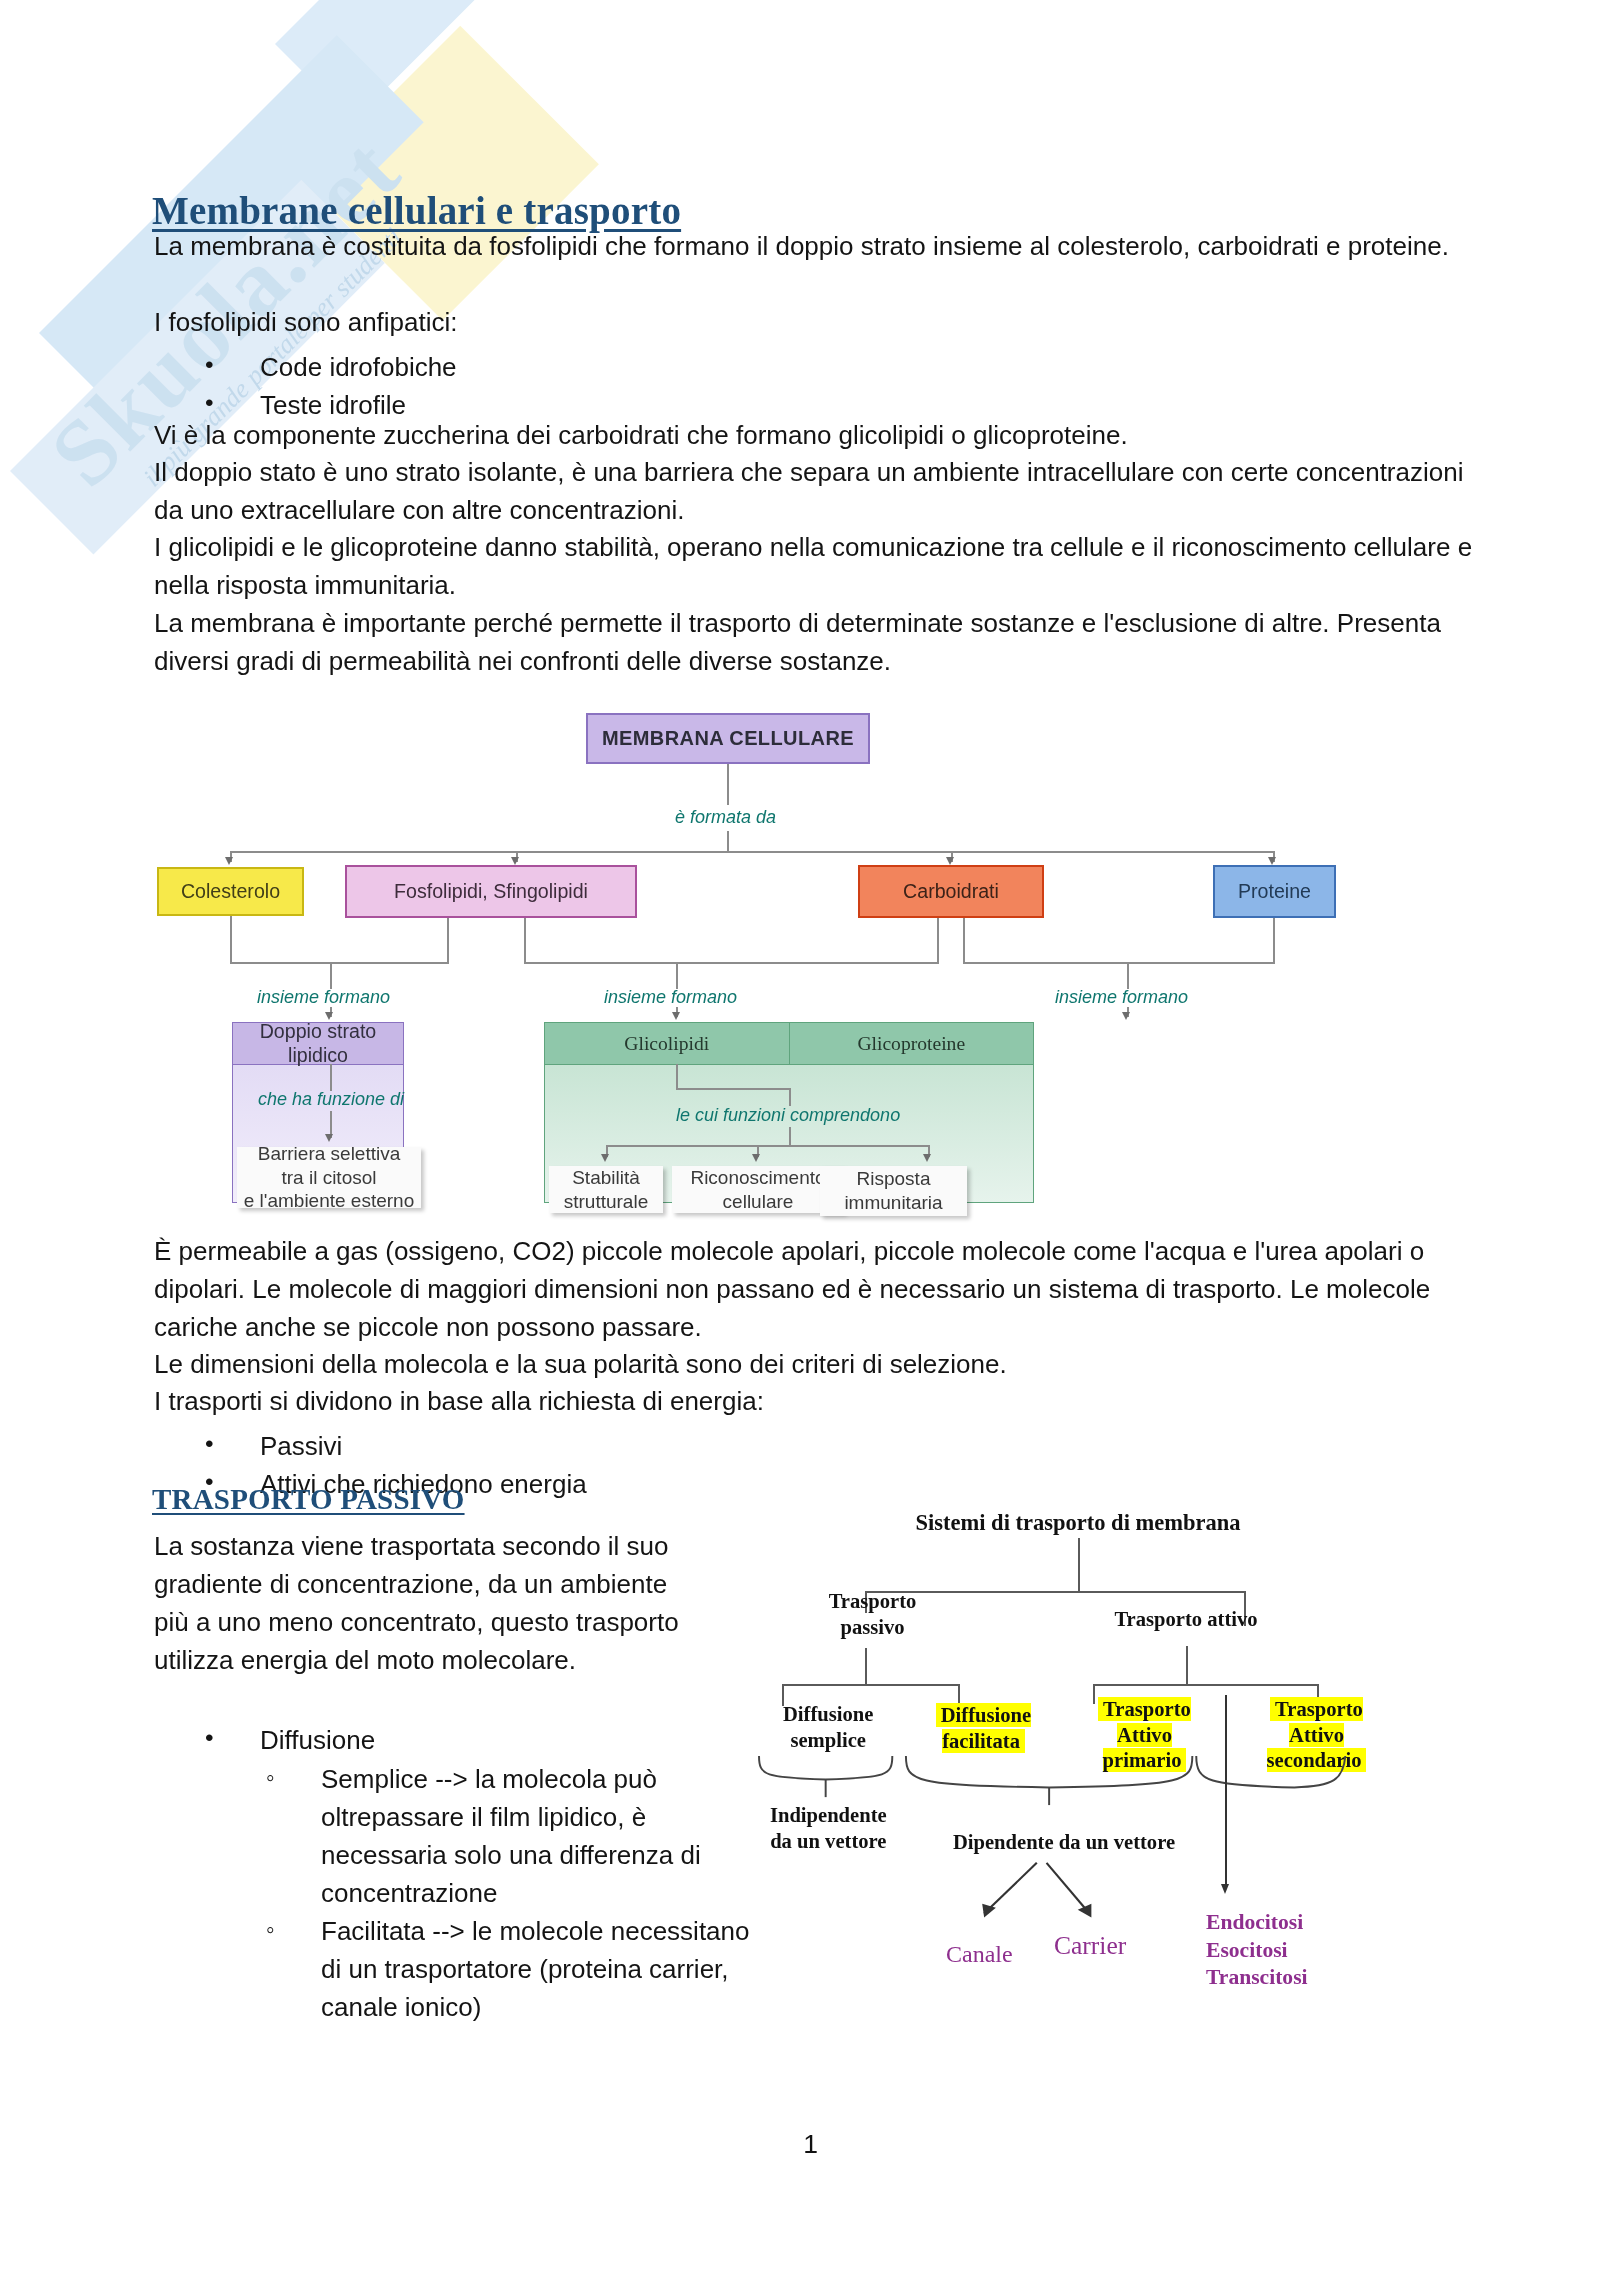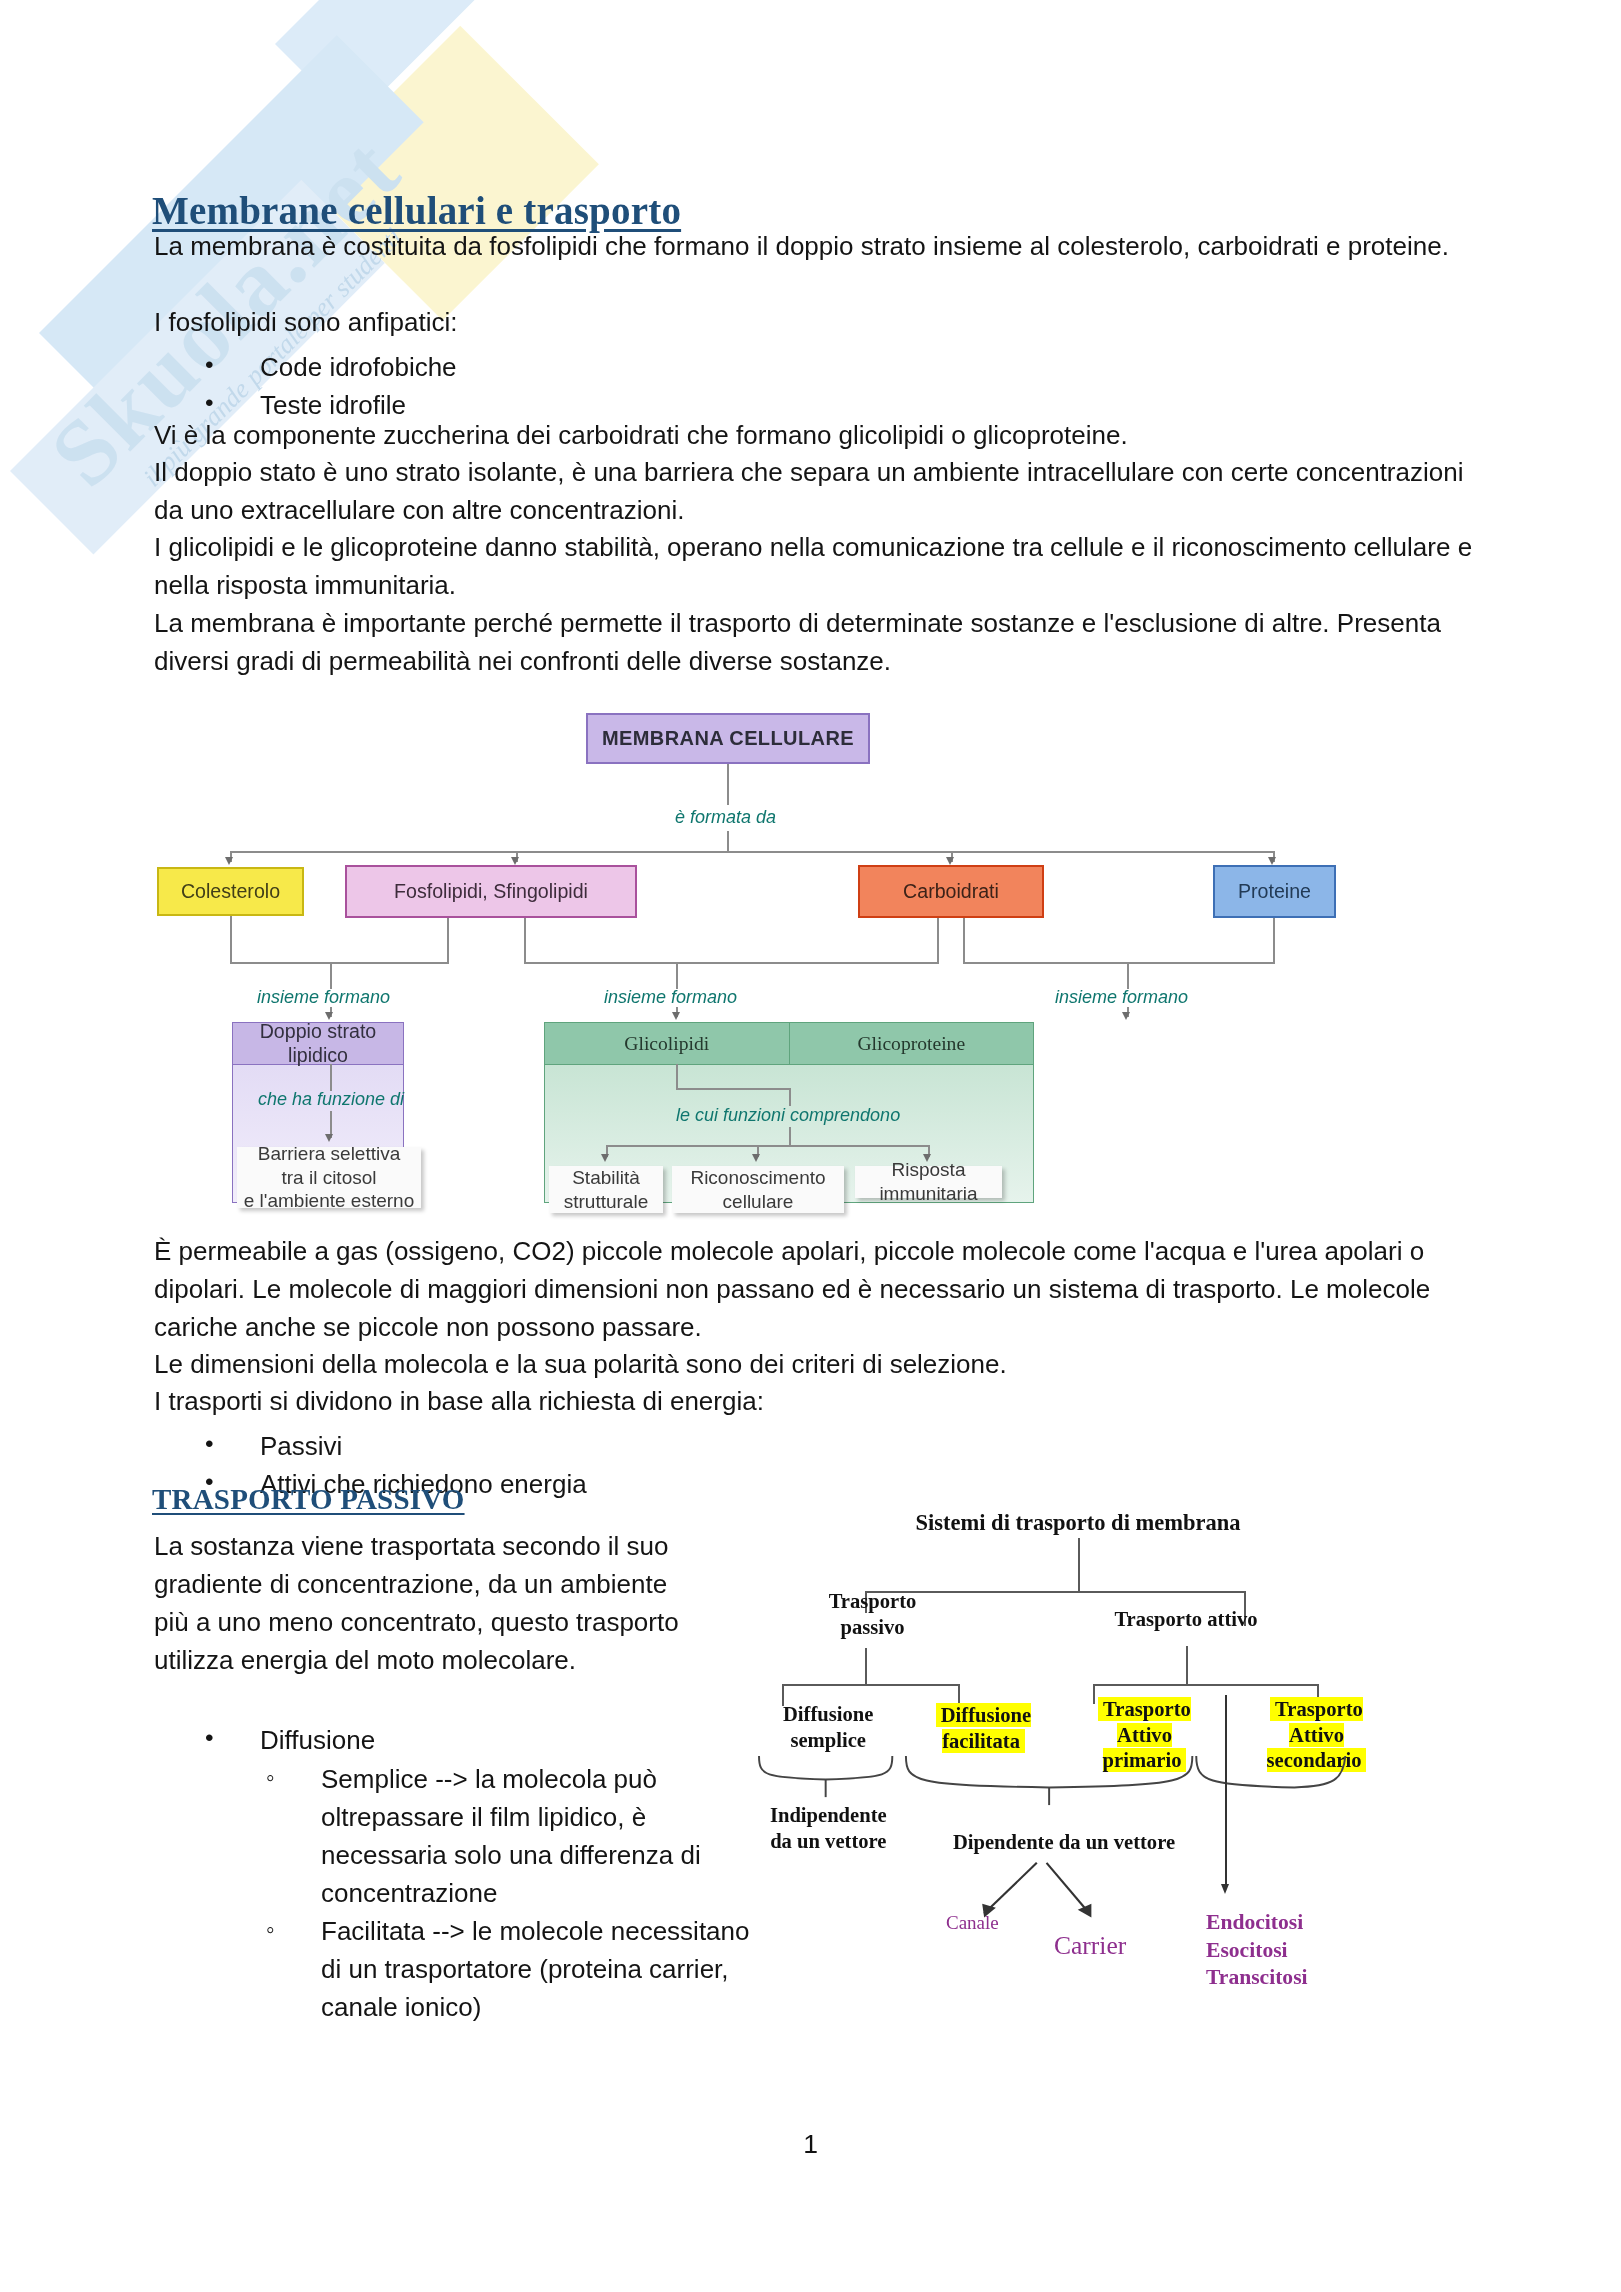--- a/index.html
+++ b/index.html
@@ -258,21 +258,21 @@
     text-align: center;
     font-size: 19px;
     color: #3a3a3a;
     line-height: 1.25;
     box-sizing: border-box;
     padding: 2px 5.9px;
   }
   .l-barriera { left: 80px; top: 434px; width: 184px; height: 61px; }
   .l-stab     { left: 392px; top: 453px; width: 114px; height: 47px; }
   .l-ricon    { left: 515px; top: 453px; width: 172px; height: 47px; }
-  .l-risp     { left: 698px; top: 453px; width: 147px; height: 32px; }
+  .l-risp     { left: 663px; top: 453px; width: 147px; height: 50px; }
 
   .conn { position: absolute; background: #8c8c8c; }
   .vline { width: 1.6px; }
   .hline { height: 1.6px; }
   .conn-lbl {
     position: absolute;
     font-style: italic;
     font-size: 18px;
     color: #0f766e;
     white-space: nowrap;
@@ -321,21 +321,21 @@
   .d2-purple {
     position: absolute;
     font-family: "Liberation Serif", serif;
     font-weight: bold;
     color: #8e2f8e;
     font-size: 21.6px;
     line-height: 1.28;
     white-space: pre-line;
     text-align: left;
   }
-  .d2-canale { left: 201px; top: 402px; font-weight: normal; font-size: 19px; text-align: right; }
+  .d2-canale { left: 201px; top: 430px; font-weight: normal; font-size: 24px; text-align: right; }
   .d2-carrier{ left: 309px; top: 421px; font-weight: normal; font-size: 25.5px; }
   .d2-endo   { left: 461px; top: 400px; }
   .d2line { position: absolute; background: #5a5a5a; }
   .d2v { width: 1.7px; }
   .d2h { height: 1.7px; }
   .d2-arrow-head {
     position: absolute;
     width: 0; height: 0;
     border-left: 4.9px solid transparent;
     border-right: 4.9px solid transparent;

